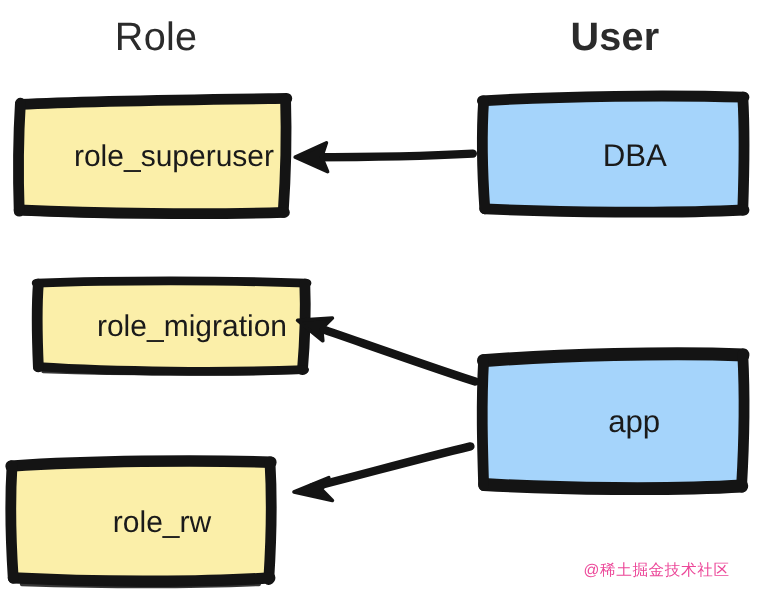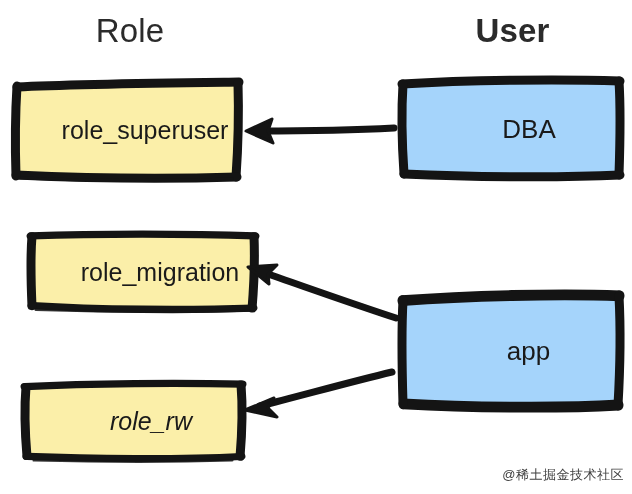--- a/index.html
+++ b/index.html
@@ -63,24 +63,24 @@
   #arrows {
     position: absolute;
     left: 0;
     top: 0;
     width: 632px;
     height: 494px;
     overflow: visible;
   }
   .watermark {
     position: absolute;
-    right: 8px;
+    right: 24px;
     bottom: 10px;
     font-size: 13px;
-    color: #404040;
+    color: #ec4899;
     white-space: nowrap;
     letter-spacing: 0.5px;
   }
 </style>
 </head>
 <body>
 
 <div id="canvas">
 
   <div class="col-header" id="header-role">Role</div>
@@ -104,21 +104,21 @@
       <path d="M5,5 L227,6 L225,95 L5,92 Z" fill="#FBEFA9"></path>
       <path d="M4,6 C70,3 160,3 228,6" fill="none" stroke="#141414" stroke-width="9" stroke-linecap="round"></path>
       <path d="M227,6 C228,36 227,66 225,95" fill="none" stroke="#141414" stroke-width="9" stroke-linecap="round"></path>
       <path d="M226,94 C160,97 70,96 5,91" fill="none" stroke="#141414" stroke-width="9" stroke-linecap="round"></path>
       <path d="M5,6 C3,36 4,64 5,92" fill="none" stroke="#141414" stroke-width="9" stroke-linecap="round"></path>
       <path d="M9,96 C80,99 165,99 222,97" fill="none" stroke="#141414" stroke-width="3" stroke-linecap="round" opacity="0.85"></path>
     </svg>
     <span class="node-label">role_migration</span>
   </div>
 
-  <div class="node role" style="left:20px; top:381px; width:226px; height:81px;font-style:italic;">
+  <div class="node role" style="left:4px; top:381px; width:226px; height:108px;">
     <svg class="sketch" viewBox="0 0 226 102" preserveAspectRatio="none">
       <path d="M6,6 L221,4 L220,96 L7,95 Z" fill="#FBEFA9"></path>
       <path d="M5,7 C70,3 160,2 222,4" fill="none" stroke="#141414" stroke-width="9" stroke-linecap="round"></path>
       <path d="M221,4 C223,36 222,66 220,96" fill="none" stroke="#141414" stroke-width="9" stroke-linecap="round"></path>
       <path d="M221,95 C160,99 70,98 7,95" fill="none" stroke="#141414" stroke-width="9" stroke-linecap="round"></path>
       <path d="M6,7 C4,38 5,66 7,95" fill="none" stroke="#141414" stroke-width="9" stroke-linecap="round"></path>
       <path d="M14,100 C80,102 160,102 212,100" fill="none" stroke="#141414" stroke-width="3" stroke-linecap="round" opacity="0.85"></path>
     </svg>
     <span class="node-label">role_rw</span>
   </div>

